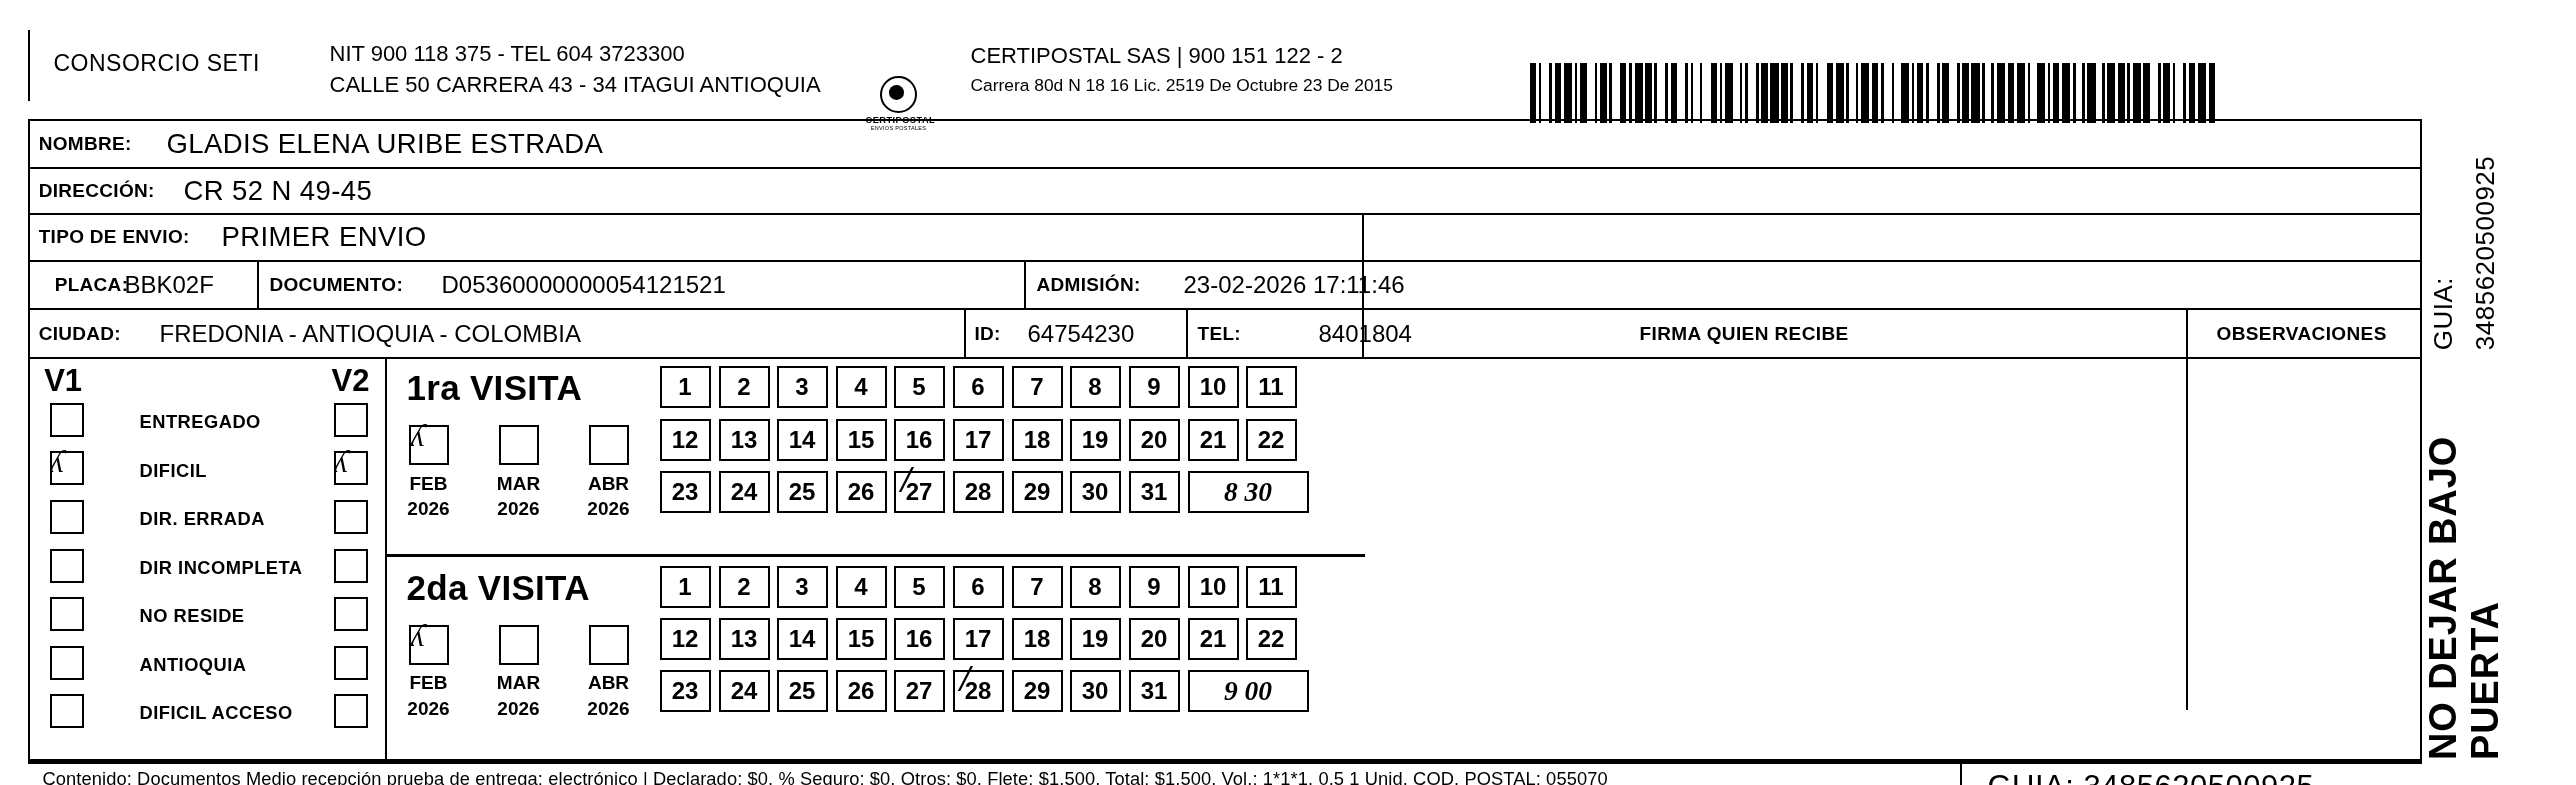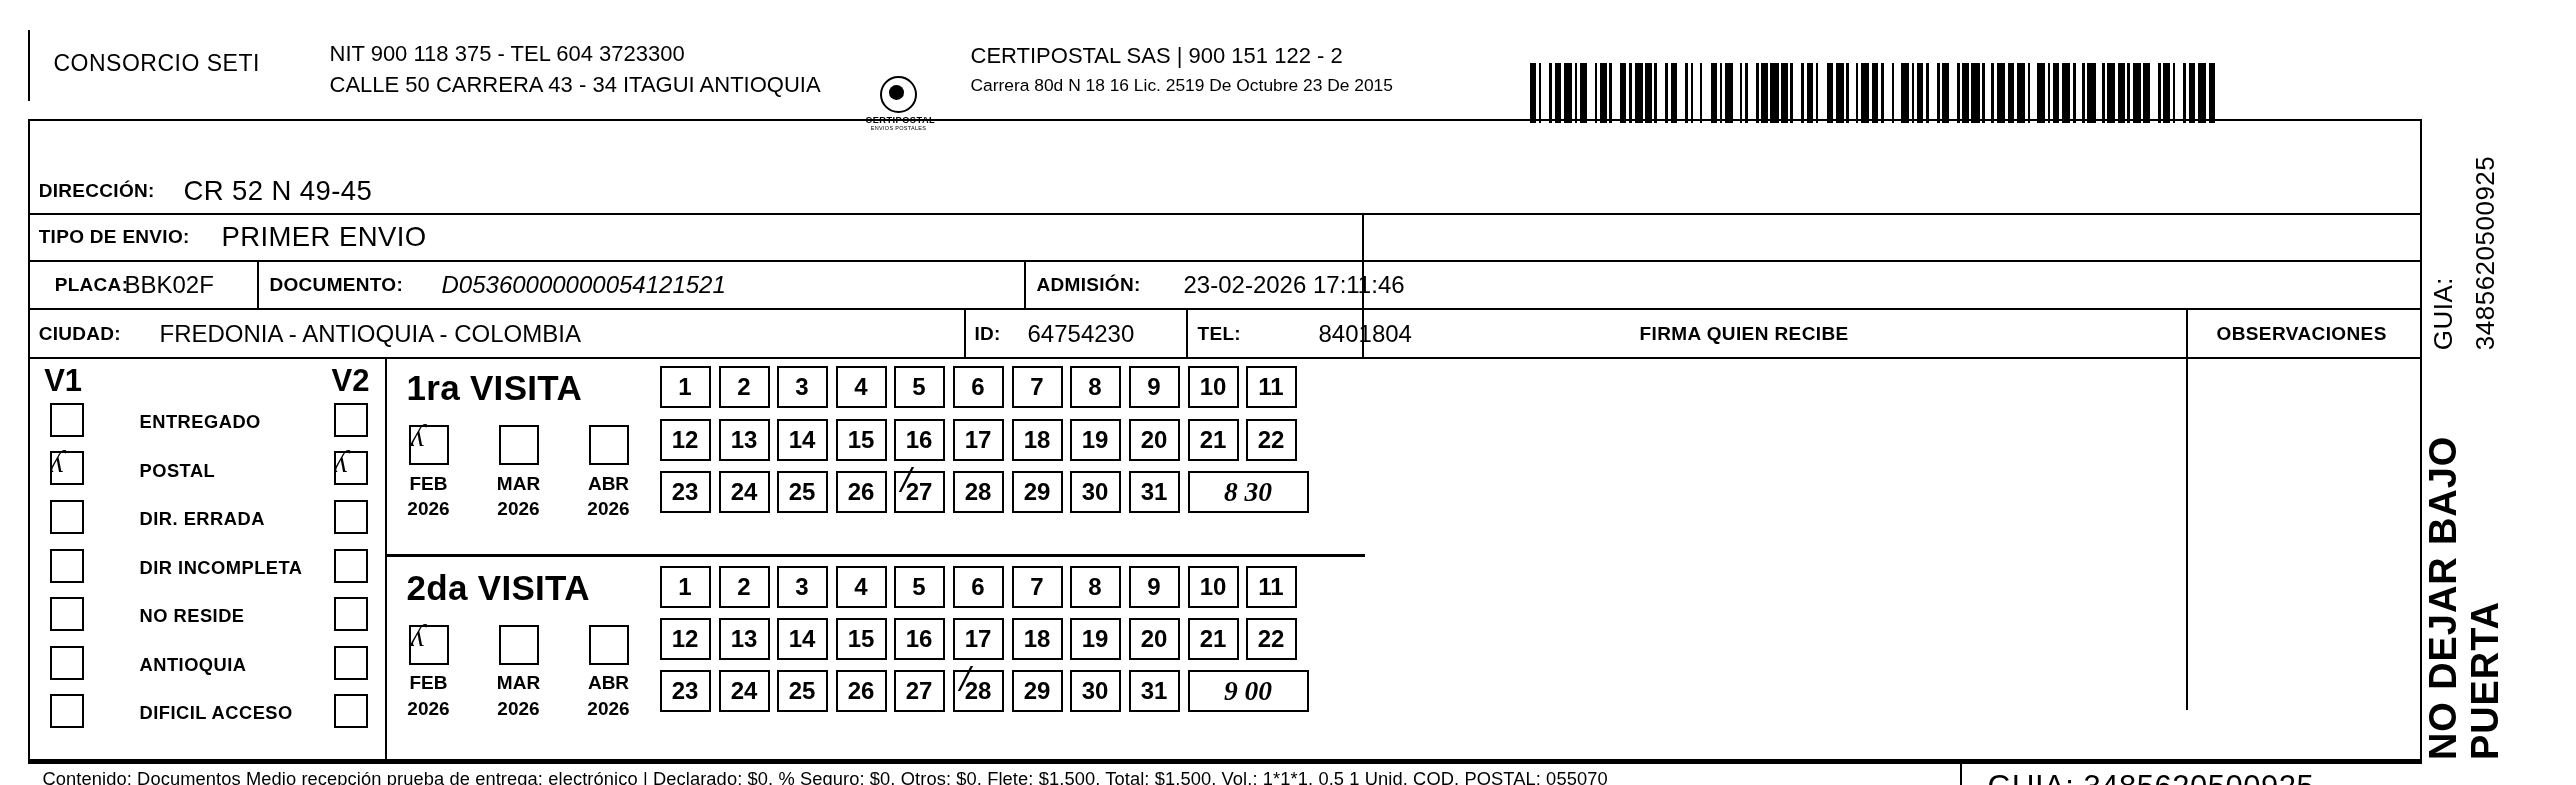--- a/index.html
+++ b/index.html
@@ -243,38 +243,42 @@
         <i style="width:6.4px"></i>
         <i style="width:2.7px;background:transparent"></i>
         <i style="width:8.2px"></i>
         <i style="width:2.7px;background:transparent"></i>
         <i style="width:6.4px"></i>
       </div>
   </div>
 
   <div class="frame">
 
+    <div class="row" id="r-nombre">
+      <div class="cellpad lbl" style="left:9.2px;">NOMBRE:</div>
+      <div class="cellpad val" style="left:137px;">GLADIS ELENA URIBE ESTRADA</div>
+    </div>
 
     <div class="row" id="r-direccion">
       <div class="cellpad lbl" style="left:9.2px;">DIRECCIÓN:</div>
       <div class="cellpad val" style="left:154px;">CR 52 N 49-45</div>
     </div>
 
     <div class="row" id="r-tipo">
       <div class="cellpad lbl" style="left:9.2px;">TIPO DE ENVIO:</div>
       <div class="cellpad val" style="left:192px;">PRIMER ENVIO</div>
       <div class="vsep" style="left:1332px;"></div>
     </div>
 
     <div class="row" id="r-placa">
       <div class="cellpad lbl" style="left:9.2px;margin-left:16px;">PLACA:</div>
       <div class="cellpad val-sm" style="left:95px;">BBK02F</div>
       <div class="vsep" style="left:227px;"></div>
       <div class="cellpad lbl" style="left:240px;">DOCUMENTO:</div>
-      <div class="cellpad val-sm" style="left:412px;font-style:italic;">D05360000000054121521</div>
+      <div class="cellpad val-sm" style="left:412px;">D05360000000054121521</div>
       <div class="vsep" style="left:994px;"></div>
       <div class="cellpad lbl" style="left:1007px;">ADMISIÓN:</div>
       <div class="cellpad val-sm" style="left:1154px;">23-02-2026 17:11:46</div>
       <div class="vsep" style="left:1332px;"></div>
     </div>
 
     <div class="row" id="r-ciudad">
       <div class="cellpad lbl" style="left:9.2px;">CIUDAD:</div>
       <div class="cellpad val-sm" style="left:130px;">FREDONIA - ANTIOQUIA - COLOMBIA</div>
       <div class="vsep" style="left:934px;"></div>
@@ -300,21 +304,21 @@
       <div class="v-inner" id="visits-inner">
           <div class="vsep" style="left:355px;top:0;height:400px;"></div>
           <div style="position:absolute;left:14.7px;top:3.7px;font-size:31px;font-weight:bold;">V1</div>
           <div style="position:absolute;left:302px;top:3.7px;font-size:31px;font-weight:bold;">V2</div>
           <div class="chk" style="position:absolute;left:20px;top:44px;"></div>
           <div class="status-label" style="left:110px;top:52px;">ENTREGADO</div>
           <div class="chk" style="position:absolute;left:304px;top:44px;"></div>
           <div class="chk" style="position:absolute;left:20px;top:92px;">
             <div class="handmark" style="left:-1.8px;top:-9.2px;">ʎ</div>
           </div>
-          <div class="status-label" style="left:110px;top:101px;">POSTAL</div>
+          <div class="status-label" style="left:110px;top:101px;">DIFICIL</div>
           <div class="chk" style="position:absolute;left:304px;top:92px;">
             <div class="handmark" style="left:-1.8px;top:-9.2px;">ʎ</div>
           </div>
           <div class="chk" style="position:absolute;left:20px;top:141px;"></div>
           <div class="status-label" style="left:110px;top:149px;">DIR. ERRADA</div>
           <div class="chk" style="position:absolute;left:304px;top:141px;"></div>
           <div class="chk" style="position:absolute;left:20px;top:190px;"></div>
           <div class="status-label" style="left:110px;top:198px;">DIR INCOMPLETA</div>
           <div class="chk" style="position:absolute;left:304px;top:190px;"></div>
           <div class="chk" style="position:absolute;left:20px;top:238px;"></div>

